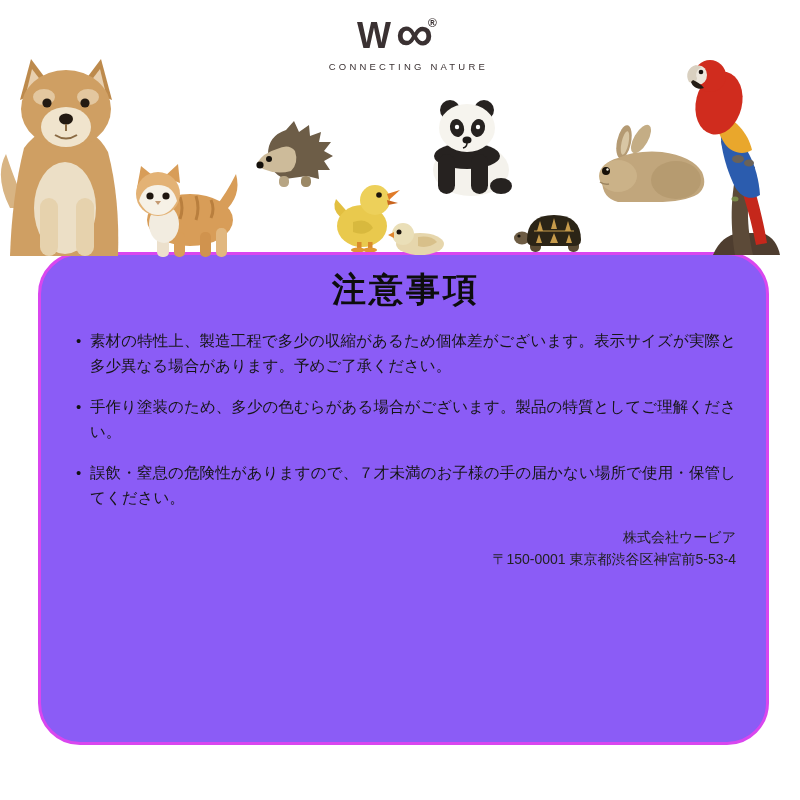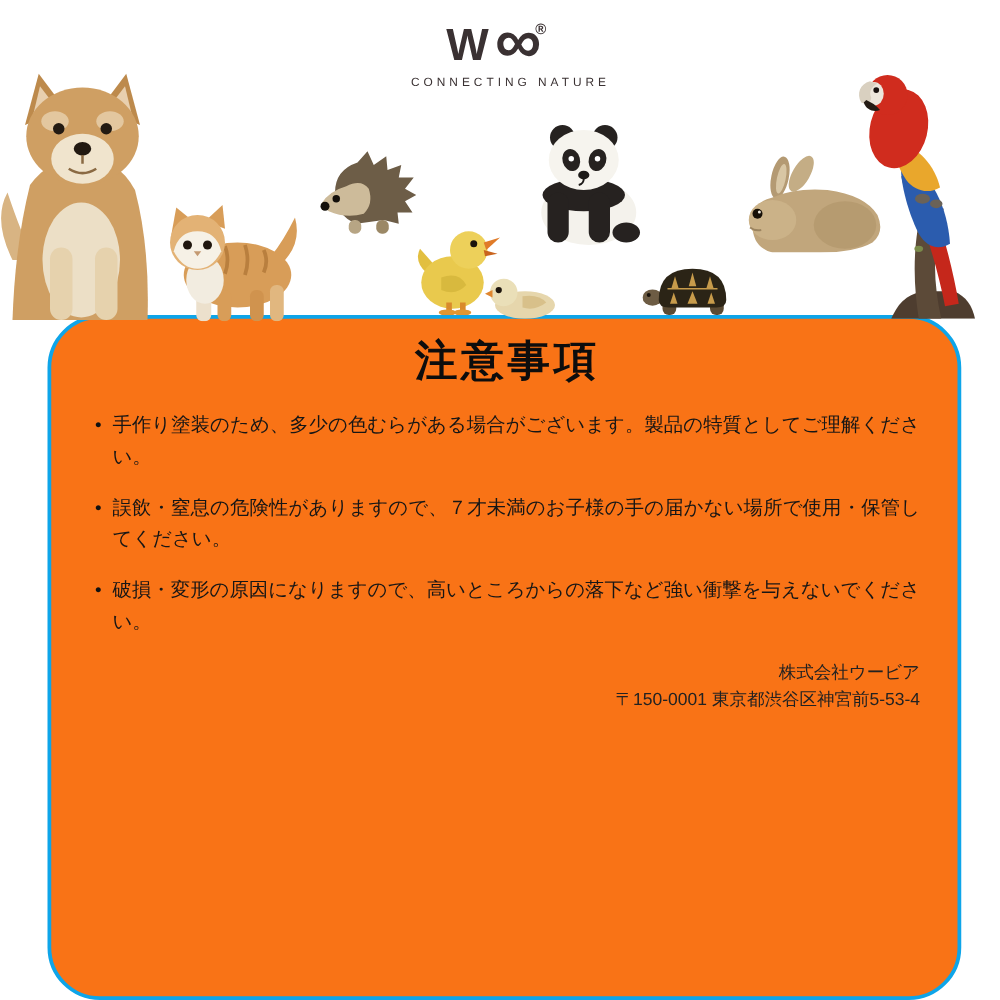--- a/index.html
+++ b/index.html
@@ -16,22 +16,22 @@
   .wm-reg { font-size:12px; font-weight:700; position:relative; top:-13px; left:-6px; }
   .tagline { font-size:9.5px; font-weight:400; letter-spacing:3.2px; margin-top:7px;
              text-align:right; padding-right:12px; white-space:nowrap; }
 
   
   .figures { position:absolute; top:0; left:0; width:800px; height:258px; z-index:5; }
   .fig { position:absolute; }
   .fig svg { display:block; width:100%; height:100%; }
 
   
-  .notice-box { position:absolute; left:38px; top:252px; width:731px; height:548px;
-                border:3px solid #0ea5e9; border-radius:42px; background:#f97316;
+  .notice-box { position:absolute; left:38px; top:252px; width:731px; height:493px;
+                border:3px solid #d946ef; border-radius:42px; background:#8b5cf6;
                 z-index:1; padding:13px 30px 0 35px; }
   .notice-title { font-size:34px; font-weight:700; letter-spacing:3px; text-align:center;
                   color:#0d0d0d; line-height:1.25; }
   .notice-list { list-style:none; margin-top:17px; }
   .notice-list li { position:relative; padding-left:14px; margin-bottom:16px;
                     font-size:15.5px; line-height:25px; color:#161616;
                     text-align:justify; }
   .notice-list li::before { content:"•"; position:absolute; left:0; top:0;
                             font-size:15px; color:#111; }
   .seller { padding-left:14px; font-size:14px; line-height:22px; color:#222;text-align:right; }
@@ -204,23 +204,23 @@
         <path d="M8 25 C10 31 16 33 21 31 C18 27 14 25 10 23 Z" fill="#241c15"></path>
         <ellipse cx="55" cy="102" rx="6" ry="4" fill="#6a6258"></ellipse>
         <ellipse cx="66" cy="106" rx="5" ry="3.5" fill="#6a6258"></ellipse>
       </svg>
     </div>
   </div>
 
   <div class="notice-box">
     <h1 class="notice-title">注意事項</h1>
     <ul class="notice-list">
+      <li>素材の特性上、製造工程で多少の収縮があるため個体差がございます。表示サイズが実際と多少異なる場合があります。予めご了承ください。</li>
       <li>手作り塗装のため、多少の色むらがある場合がございます。製品の特質としてご理解ください。</li>
       <li>誤飲・窒息の危険性がありますので、７才未満のお子様の手の届かない場所で使用・保管してください。</li>
-      <li>破損・変形の原因になりますので、高いところからの落下など強い衝撃を与えないでください。</li>
     </ul>
     <div class="seller">
       <div>株式会社ウービア</div>
       <div>〒150-0001 東京都渋谷区神宮前5-53-4</div>
     </div>
   </div>
 
 </div>
 
 </body></html>

